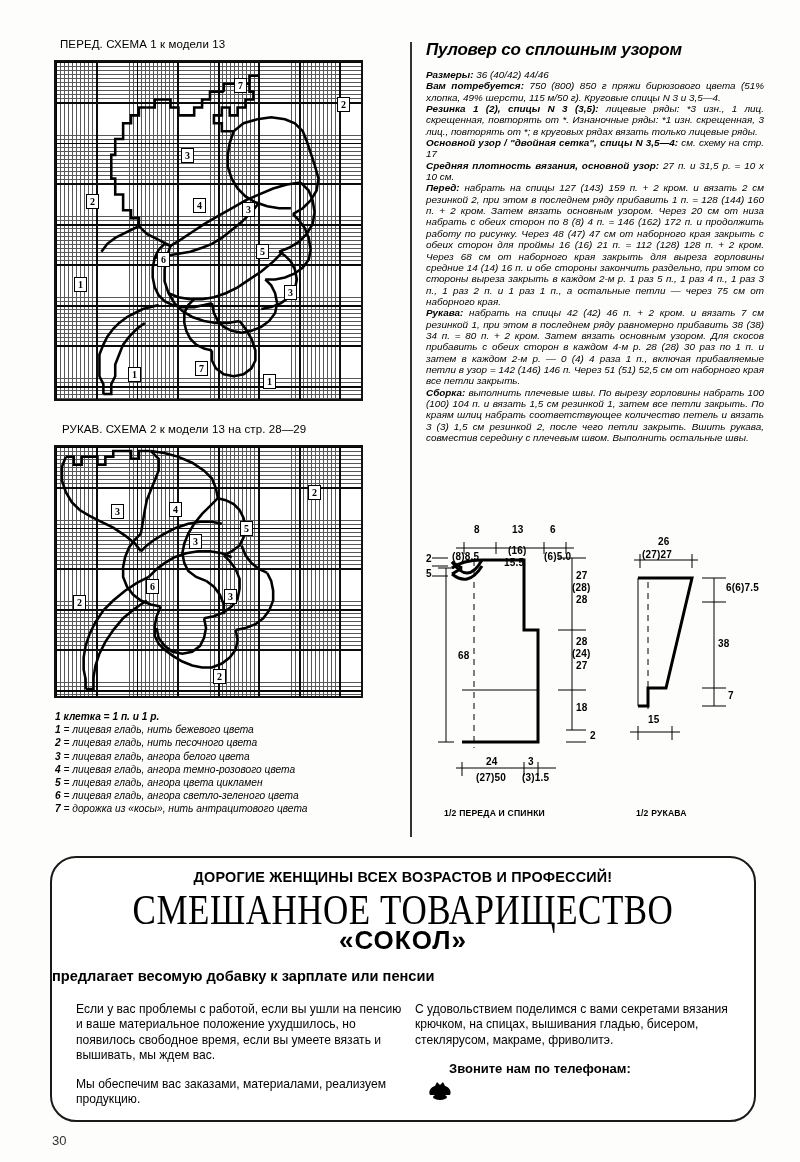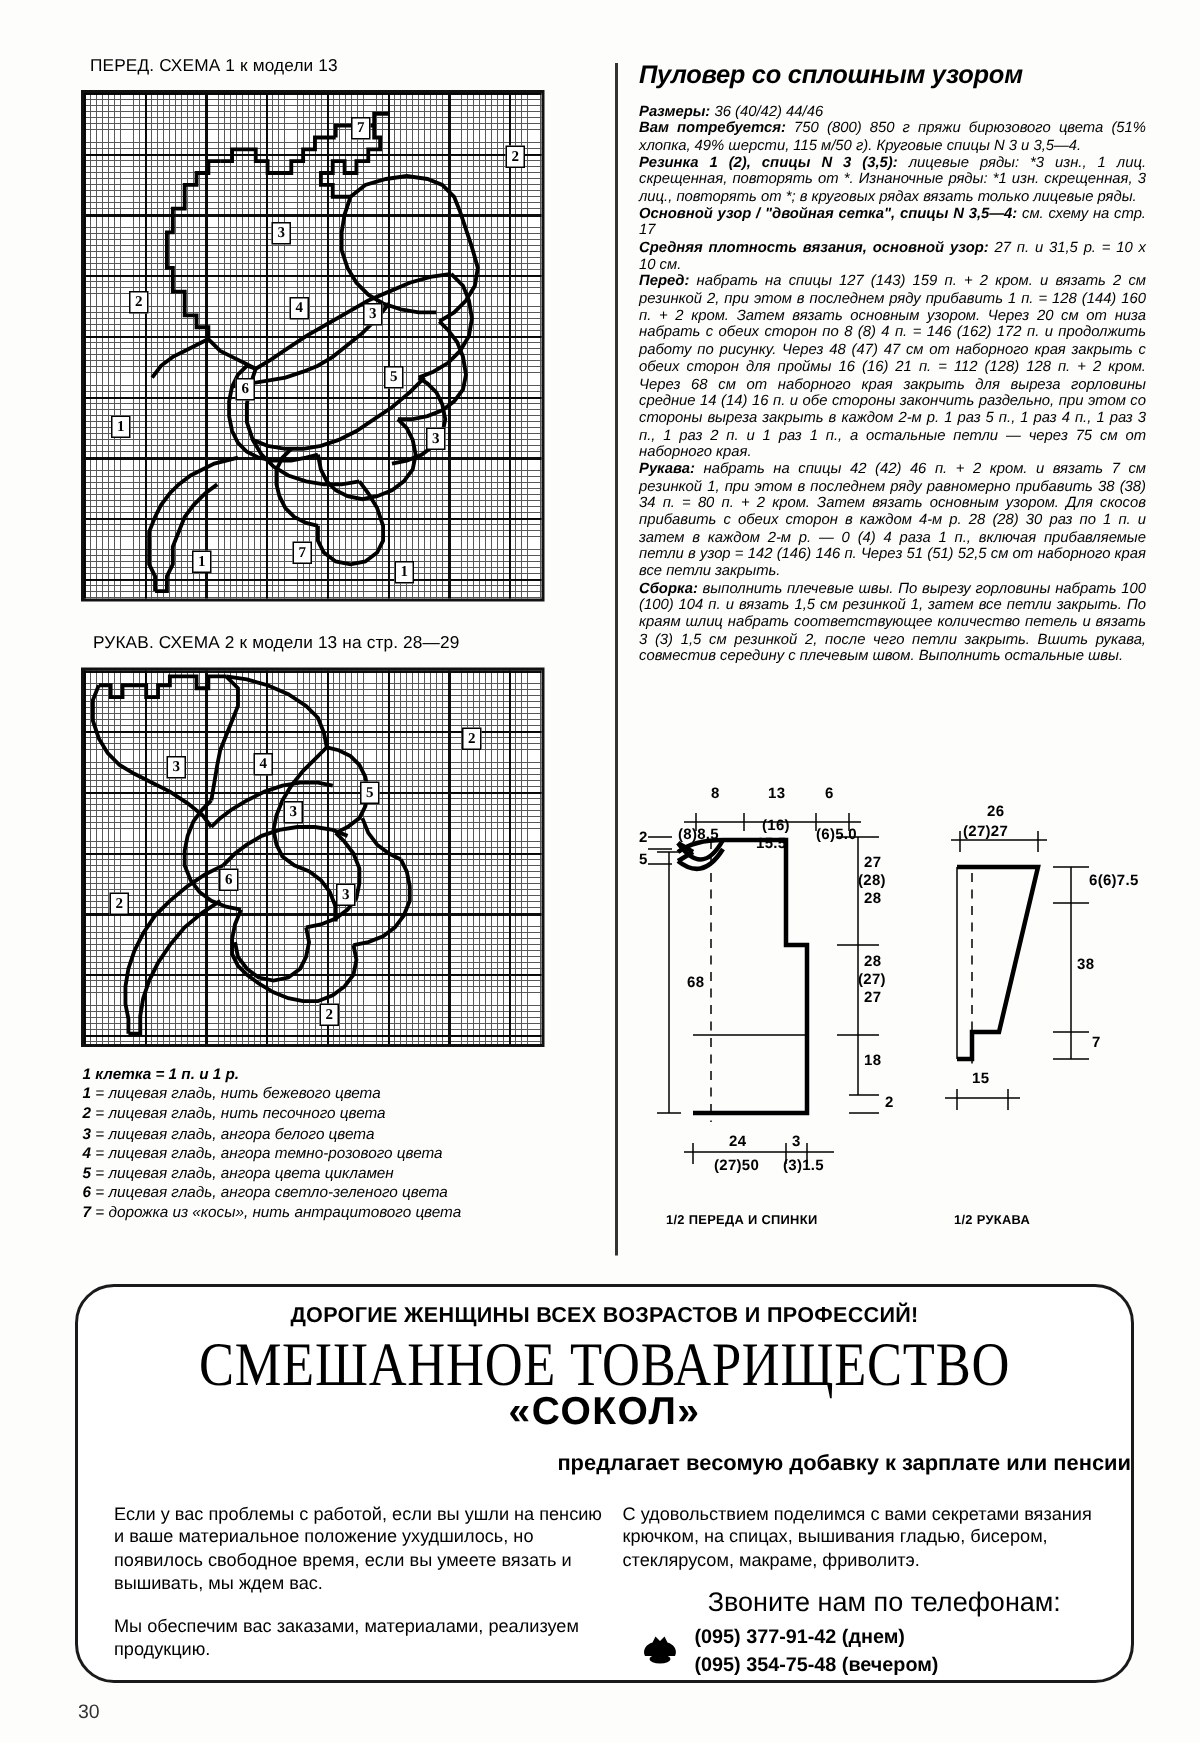--- a/index.html
+++ b/index.html
@@ -119,29 +119,29 @@
     letter-spacing:.5px; margin-top:2px;
     line-height:40px;
     transform:scaleY(1.18); transform-origin:center top;
   }
   .ad-brand {
     text-align:center; font-size:26px; font-weight:bold;
     letter-spacing:1px; margin-top:-2px;
     font-family:"Liberation Sans", sans-serif;
   }
   .ad-line3 {
-    text-align:right; font-size:14.6px; font-weight:bold; margin-top:12px;
+    text-align:left; font-size:14.6px; font-weight:bold; margin-top:12px;
   }
   .ad-cols {
     display:flex; margin-top:18px; padding:0 24px;
   }
   .ad-col { width:50%; font-size:12.1px; line-height:15.4px; }
   .ad-col.right { padding-left:12px; }
   .ad-col p { margin:0 0 13px 0; }
-  .ad-phone-head { font-weight:normal; font-size:18px; margin:2px 0 4px 34px;text-align:center; }
+  .ad-phone-head { font-weight:bold; font-size:13px; margin:2px 0 4px 34px; }
   .ad-phone-row { display:flex; align-items:center; gap:10px; margin-left:12px; }
   .phone-icon { width:26px; height:20px; flex:0 0 26px; }
   .ad-phones { font-weight:bold; font-size:13.2px; line-height:19px; }
 
   .page-num {
     position:absolute; left:52px; top:1133px;
     font-size:13px; color:#333;
   }
 </style>
 </head>
@@ -350,21 +350,21 @@
     <div class="tech-cap" style="left:82px;  top:25px; font-size:10px;">(16)</div>
     <div class="tech-cap" style="left:78px;  top:37px; font-size:10px;">15.5</div>
     <div class="tech-cap" style="left:118px; top:31px; font-size:10px;">(6)5.0</div>
     <div class="tech-cap" style="left:0px;   top:33px; font-size:10px;">2</div>
     <div class="tech-cap" style="left:0px;   top:48px; font-size:10px;">5</div>
     <div class="tech-cap" style="left:4px;   top:130px;font-size:10px;margin-left:28px;">68</div>
     <div class="tech-cap" style="left:150px; top:50px; font-size:10px;">27</div>
     <div class="tech-cap" style="left:146px; top:62px; font-size:10px;">(28)</div>
     <div class="tech-cap" style="left:150px; top:74px; font-size:10px;">28</div>
     <div class="tech-cap" style="left:150px; top:116px;font-size:10px;">28</div>
-    <div class="tech-cap" style="left:146px; top:128px;font-size:10px;">(27)</div>
+    <div class="tech-cap" style="left:146px; top:128px;font-size:10px;">(24)</div>
     <div class="tech-cap" style="left:150px; top:140px;font-size:10px;">27</div>
     <div class="tech-cap" style="left:150px; top:182px;font-size:10px;">18</div>
     <div class="tech-cap" style="left:164px; top:210px;font-size:10px;">2</div>
     <div class="tech-cap" style="left:60px;  top:236px;font-size:10px;">24</div>
     <div class="tech-cap" style="left:50px;  top:252px;font-size:10px;">(27)50</div>
     <div class="tech-cap" style="left:102px; top:236px;font-size:10px;">3</div>
     <div class="tech-cap" style="left:96px;  top:252px;font-size:10px;">(3)1.5</div>
     <div class="tech-cap" style="left:18px;  top:288px;">1/2 ПЕРЕДА И СПИНКИ</div>
 
     <div class="tech-cap" style="left:232px; top:16px; font-size:10px;">26</div>
@@ -390,23 +390,19 @@
       <div class="ad-col right">
         <p>С удовольствием поделимся с вами секретами вязания крючком, на спицах, вышивания гладью, бисером, стеклярусом, макраме, фриволитэ.</p>
         <div class="ad-phone-head">Звоните нам по телефонам:</div>
         <div class="ad-phone-row">
           <span class="phone-icon">
             <svg viewBox="0 0 26 20" width="26" height="20">
               <path d="M3 14 C1 10, 4 6, 8 5 L10 1 L13 4 L16 1 L18 5 C22 6, 25 10, 23 14 Z" fill="#000"></path>
               <ellipse cx="13" cy="16" rx="7" ry="3" fill="#000"></ellipse>
             </svg>
           </span>
-          <div class="ad-phones">
-            <div>(095) 377-91-42 (днем)</div>
-            <div>(095) 354-75-48 (вечером)</div>
-          </div>
         </div>
       </div>
     </div>
   </div>
 
   <div class="page-num">30</div>
 </div>
 
 </body></html>

